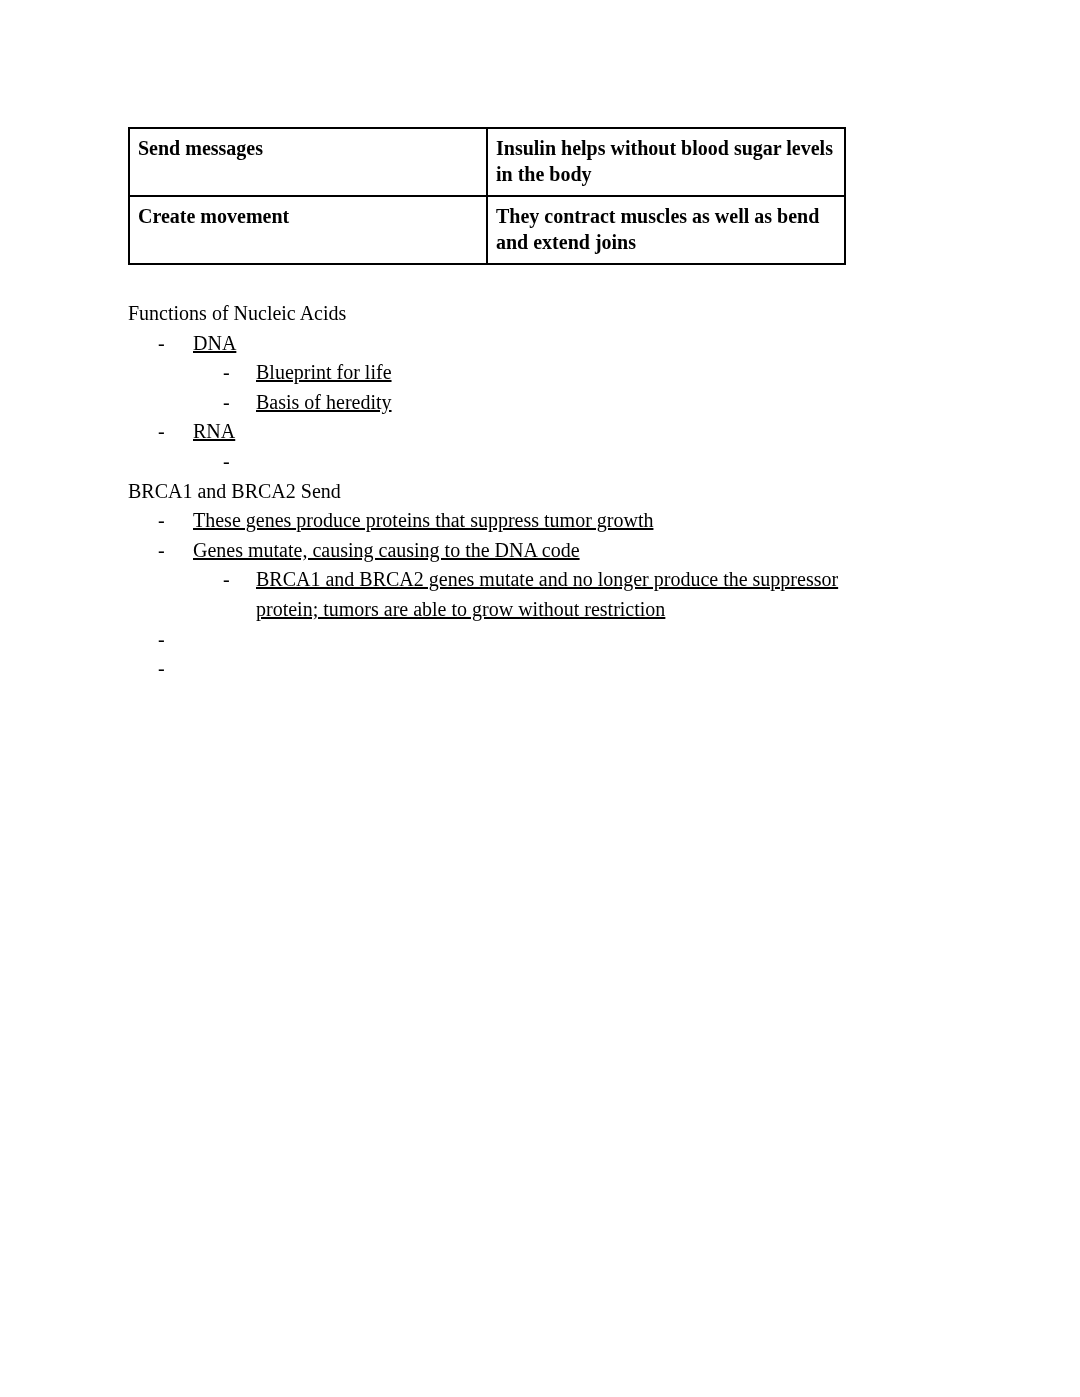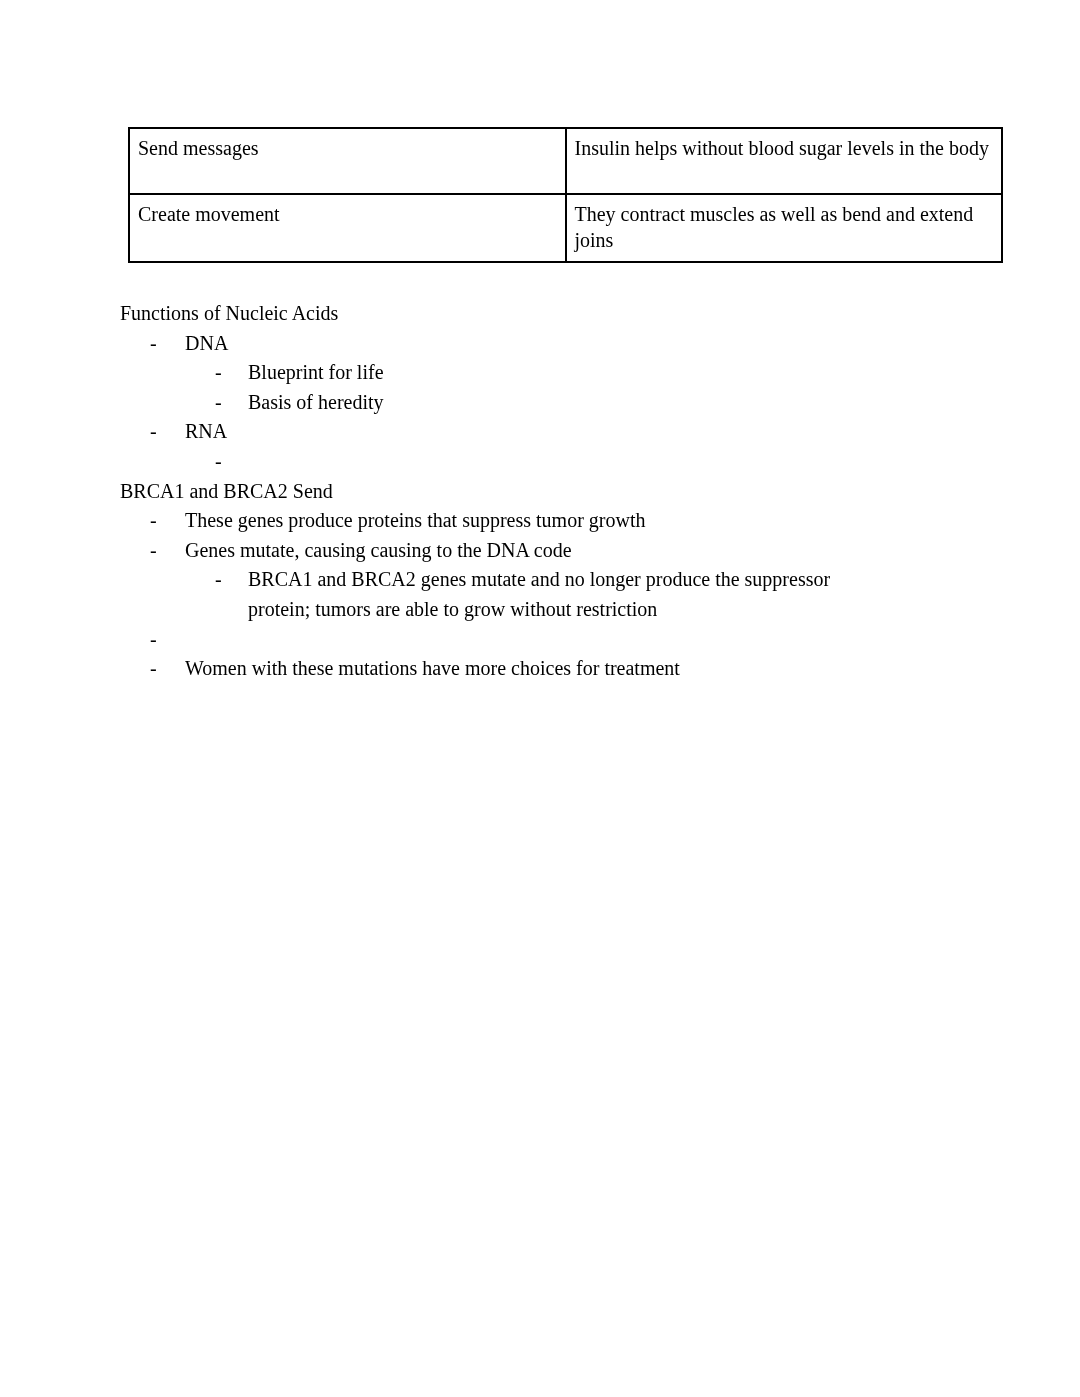--- a/index.html
+++ b/index.html
@@ -12,45 +12,46 @@
     position: relative;
     width: 1080px;
     height: 1397px;
     background: #ffffff;
     overflow: hidden;
   }
   .doc-table {
     position: absolute;
     left: 128px;
     top: 127px;
-    width: 875px;
+    width: 718px;
     border-collapse: collapse;
     table-layout: fixed;
+    font-weight: bold;
   }
   .doc-table td {
     border: 2px solid #000000;
     width: 50%;
     vertical-align: top;
     padding: 6px 8px 8px 8px;
     font-size: 20px;
     line-height: 26px;
     height: 66px;
   }
   .content {
     position: absolute;
-    left: 120px;
+    left: 128px;
     top: 299px;
     width: 824px;
     font-size: 20px;
     line-height: 29.6px;
   }
   .para { }
   .li { display: flex; align-items: flex-start; }
   .li .dash { flex: 0 0 auto; }
-  .li .li-text { flex: 0 1 auto; }
+  .li .li-text { flex: 0 1 auto; text-decoration: underline; }
   .lvl1 { padding-left: 30px; }
   .lvl1 .dash { width: 35px; }
   .lvl2 { padding-left: 95px; }
   .lvl2 .dash { width: 33px; }
   .w-constrain { max-width: 642px; }
 </style>
 </head>
 <body>
 
 <div class="page">
@@ -112,17 +113,16 @@
       <span class="dash">-</span>
       <span class="li-text w-constrain">BRCA1 and BRCA2 genes mutate and no longer produce the suppressor protein; tumors are able to grow without restriction</span>
     </div>
 
     <div class="li lvl1">
       <span class="dash">-</span>
     </div>
 
     <div class="li lvl1">
       <span class="dash">-</span>
-      <span class="li-text">Women with these mutations have more choices for treatment</span>
     </div>
 
   </div>
 </div>
 
 </body></html>

